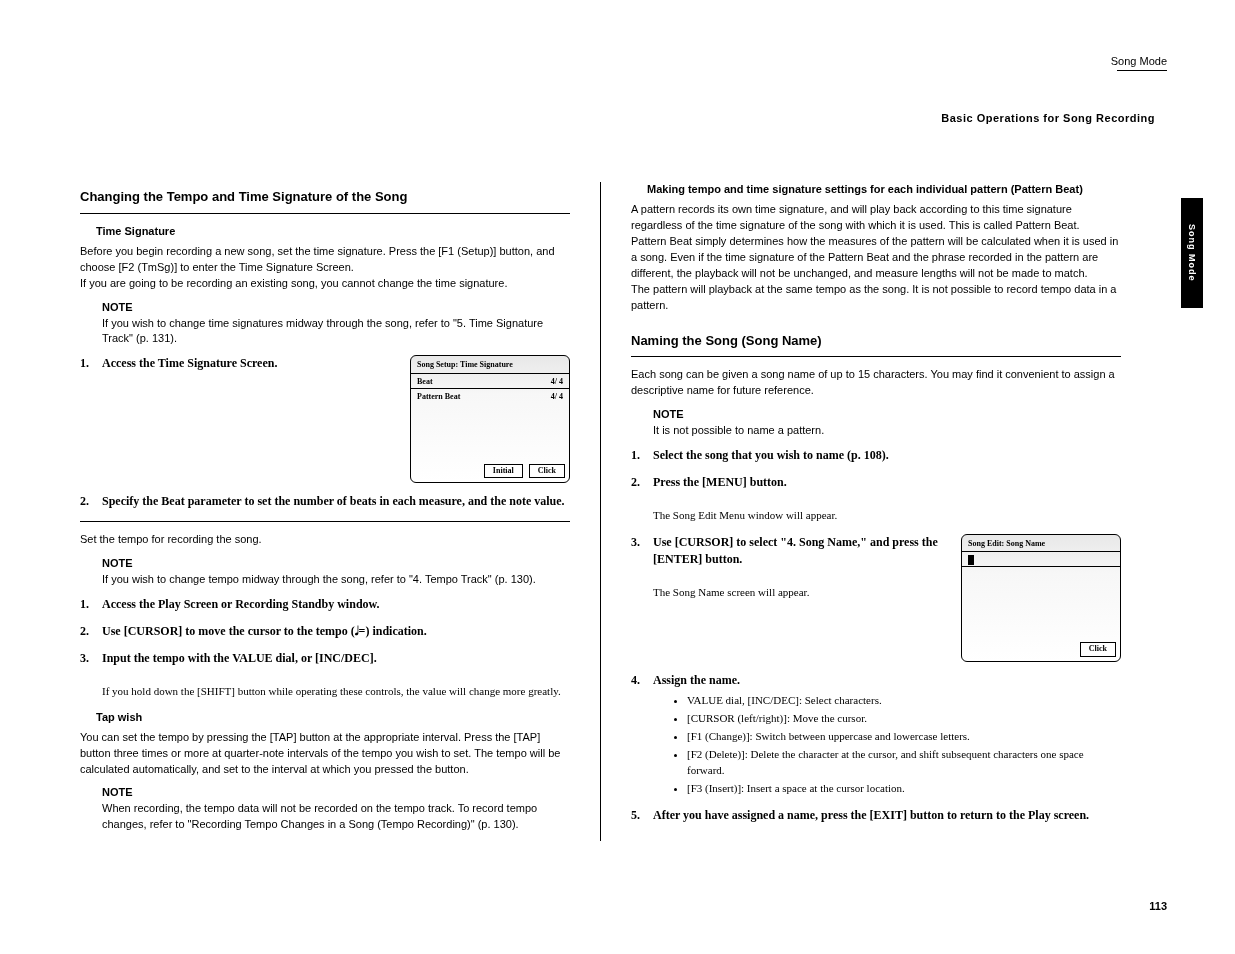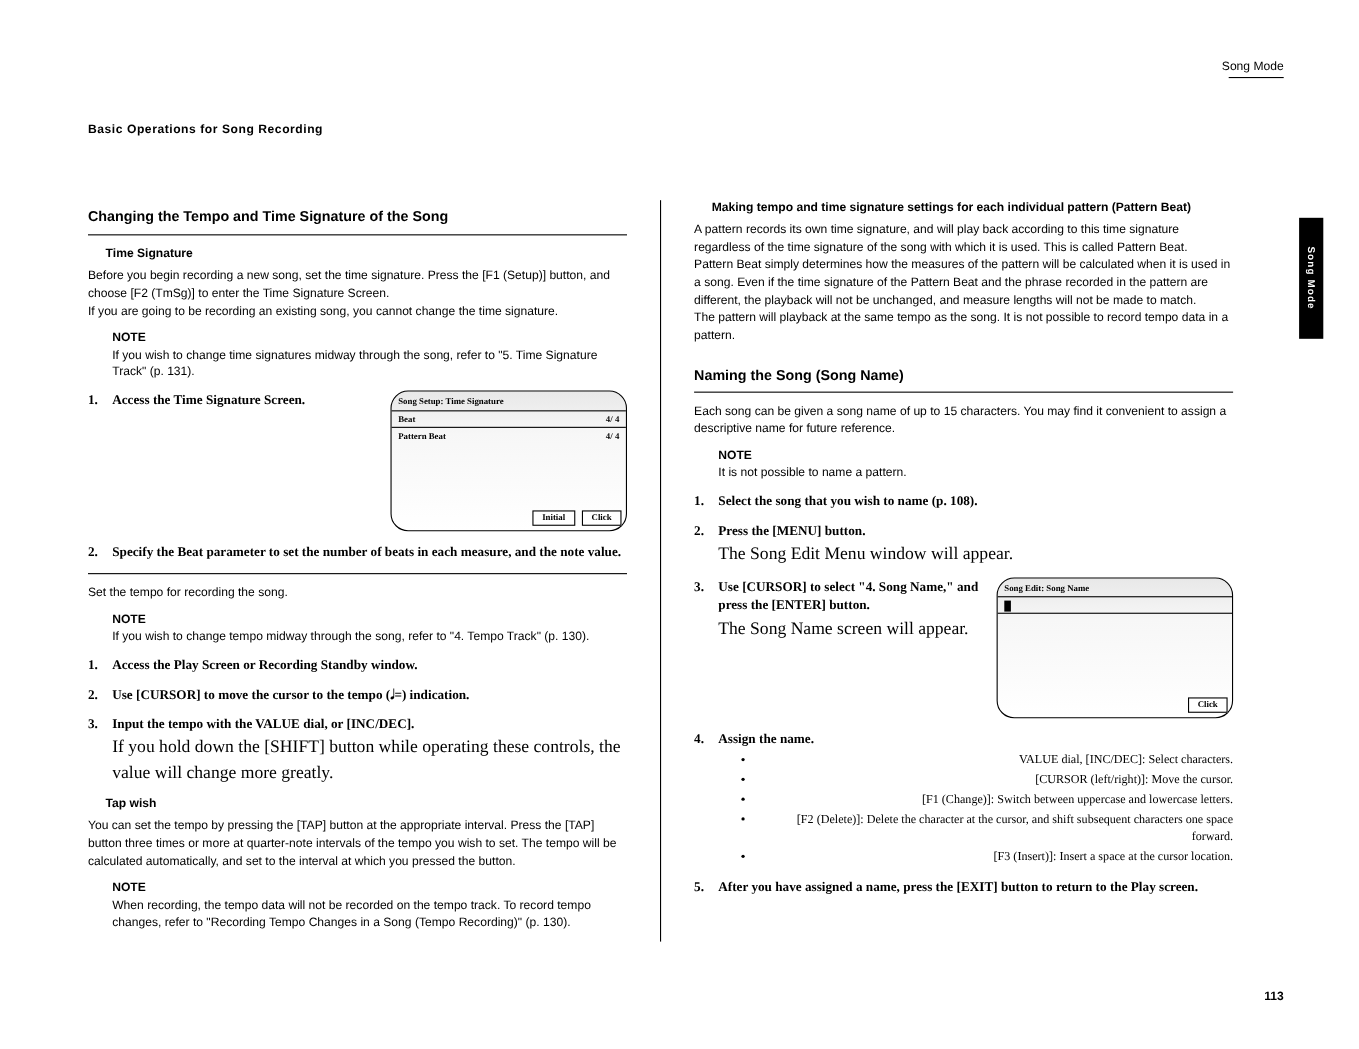--- a/index.html
+++ b/index.html
@@ -23,21 +23,21 @@
     width: 50px;
     position: absolute;
     top: 70px;
     right: 68px;
   }
   .page-title {
     position: absolute;
     top: 112px;
     left: 80px;
     right: 80px;
-    text-align: left;
+    text-align: right;
     font-size: 11px;
     font-weight: bold;
     letter-spacing: 0.5px;
   }
   .side-tab {
     position: absolute;
     right: 32px;
     top: 198px;
     width: 22px;
     height: 110px;
@@ -103,51 +103,50 @@
     font-size: 12px;
   }
   ol.steps > li::before {
     content: counter(step) ".";
     position: absolute;
     left: 0;
     font-weight: bold;
   }
   ol.steps > li .sub-note {
     font-weight: normal;
-    font-size: 16px;
+    font-size: 11px;
     display: block;
-    margin-top: 0;
+    margin-top: 16px;
   }
   ul.bullets {
     list-style: disc;
     margin: 4px 0 4px 34px;
     font-weight: normal;
     font-size: 11px;
-    text-align: right;
   }
   ul.bullets li { margin: 2px 0; }
   .note-block {
     margin: 8px 0;
     padding-left: 22px;
   }
   .note-label {
     font-weight: bold;
     font-size: 11px;
   }
   .step-with-lcd {
     display: flex;
     gap: 14px;
     align-items: flex-start;
   }
   .step-with-lcd .text { flex: 1 1 auto; }
   .lcd {
-    width: 215px;
+    width: 160px;
     height: 128px;
     border: 1.5px solid #000;
-    border-radius: 16px;
+    border-radius: 6px;
     background: linear-gradient(180deg, #e8e8e8 0%, #f7f7f7 30%, #fff 100%);
     font-size: 8px;
     line-height: 1.3;
     position: relative;
     flex: 0 0 auto;
   }
   .lcd .lcd-title {
     padding: 4px 6px 2px;
     font-size: 8px;
   }

